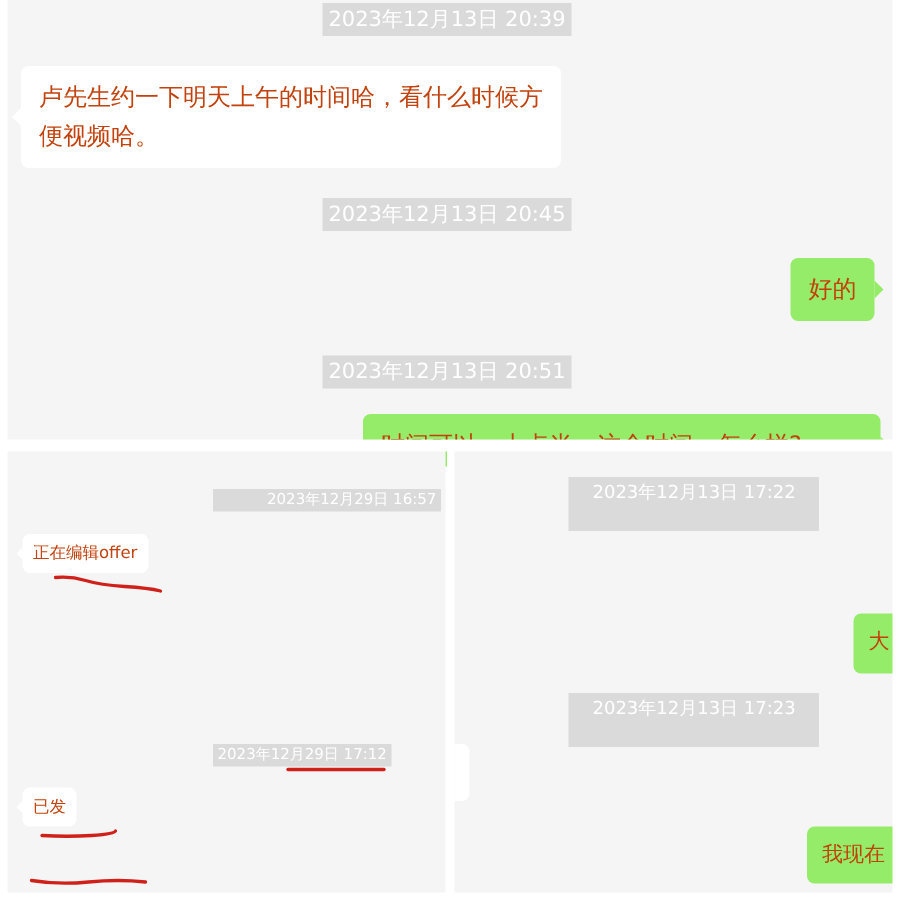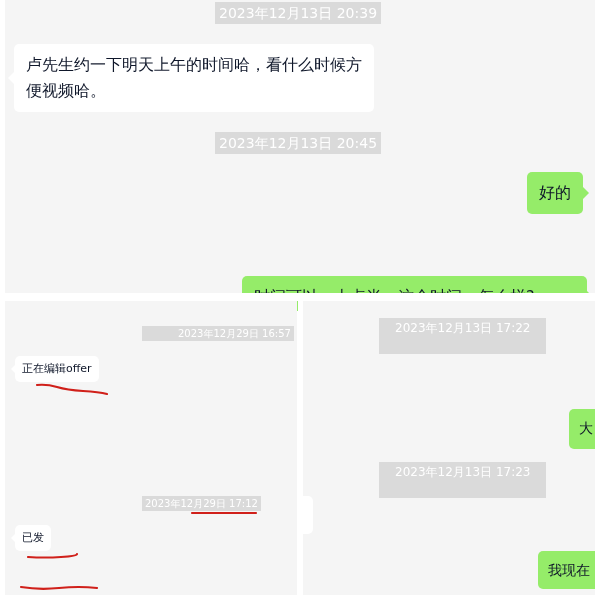--- a/index.html
+++ b/index.html
@@ -10,21 +10,21 @@
   .panel { position: absolute; background: #f5f5f5; overflow: hidden; }
   #panel-top { left: 5px; top: 0; width: 590px; height: 293px; }
   #panel-bl { left: 5px; top: 301px; width: 292px; height: 294px; }
   #panel-br { left: 303px; top: 301px; width: 292px; height: 294px; }
 
   .ts {
     position: absolute; background: #dadada; color: #ffffff;
     white-space: nowrap; text-align: center;
   }
   .bubble {
-    position: absolute; border-radius: 5px; color: #0f172a; white-space: nowrap;
+    position: absolute; border-radius: 5px; color: #c2410c; white-space: nowrap;
     box-sizing: border-box;
   }
   .bubble.recv { background: #ffffff; }
   .bubble.sent { background: #95ec69; }
   .bubble.recv::before {
     content: ""; position: absolute; left: -6px; top: 50%; margin-top: -6px;
     border-top: 6px solid transparent; border-bottom: 6px solid transparent;
     border-right: 6px solid #ffffff;
   }
   .bubble.sent::after {
@@ -58,20 +58,21 @@
     <div>卢先生约一下明天上午的时间哈，看什么时候方</div>
     <div>便视频哈。</div>
   </div>
 
   <div class="ts" style="left:210px; top:132px;">2023年12月13日 20:45</div>
 
   <div class="bubble sent" style="left:522px; top:172px;">
     <span>好的</span>
   </div>
 
+  <div class="ts" style="left:210px; top:237px;">2023年12月13日 20:51</div>
 
   <div class="bubble sent" style="left:237px; top:276px; width:345px;">
     <span>时间可以，十点半，这个时间，怎么样?</span>
   </div>
 </div>
 
 <div id="panel-bl" class="panel">
   <div class="ts" style="left:137px; top:25px;padding-left:36px;">2023年12月29日 16:57</div>
 
   <div class="bubble recv" style="left:10px; top:55px;">

